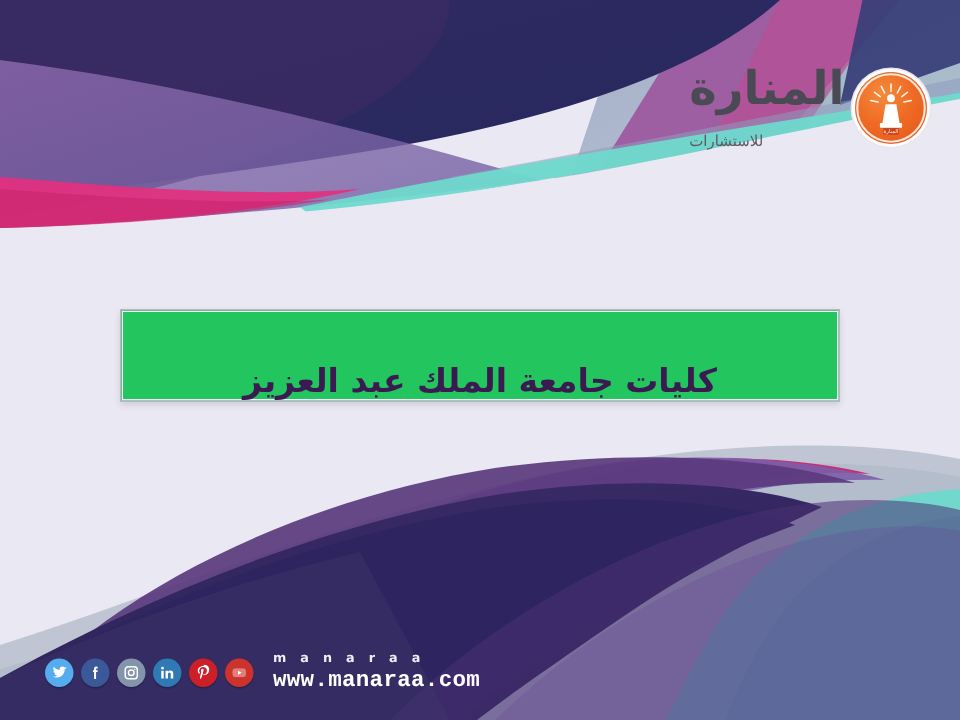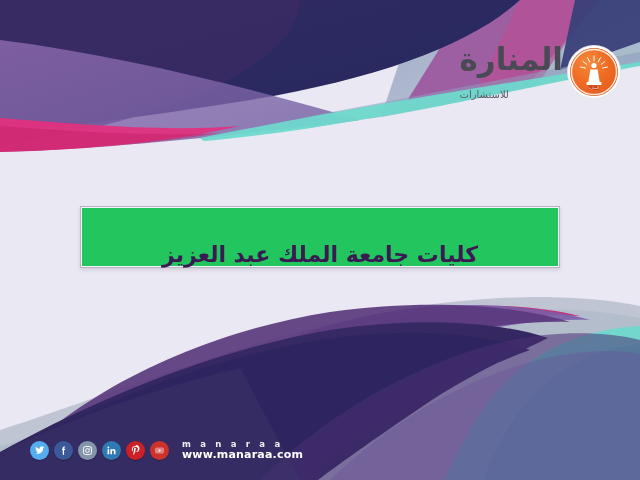--- a/index.html
+++ b/index.html
@@ -67,21 +67,21 @@
   }
   .soc svg{display:block;}
   .brandtxt{
     margin-left:8px;display:flex;flex-direction:column;
     justify-content:center;line-height:1.15;direction:ltr;
   }
   .brand-name{
     font-size:8.5px;color:#efeef4;letter-spacing:3.2px;font-weight:600;
   }
   .brand-url{
-    font-size:11px;color:#ffffff;font-weight:bold;letter-spacing:.2px;
+    font-size:15px;color:#ffffff;font-weight:bold;letter-spacing:.2px;font-family:Liberation Mono, monospace;
   }
 </style>
 </head>
 <body>
 
 <div class="slide">
 
   <svg class="bg-svg" viewBox="0 0 640 480" preserveAspectRatio="none" xmlns="http://www.w3.org/2000/svg">
     <defs>
       <linearGradient id="gNavy" x1="0" y1="0" x2="1" y2="1">

